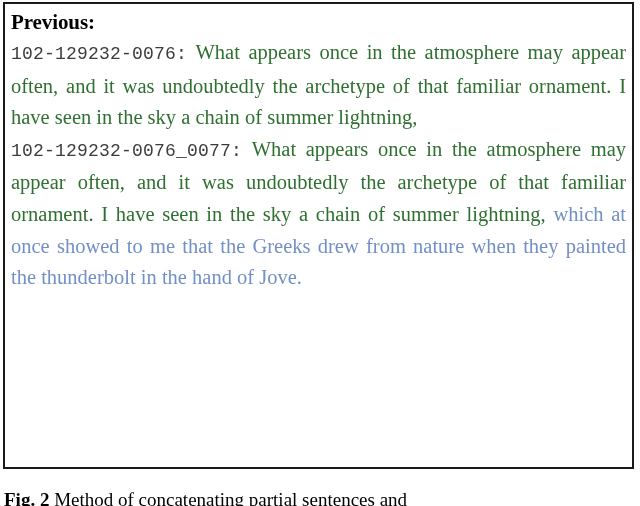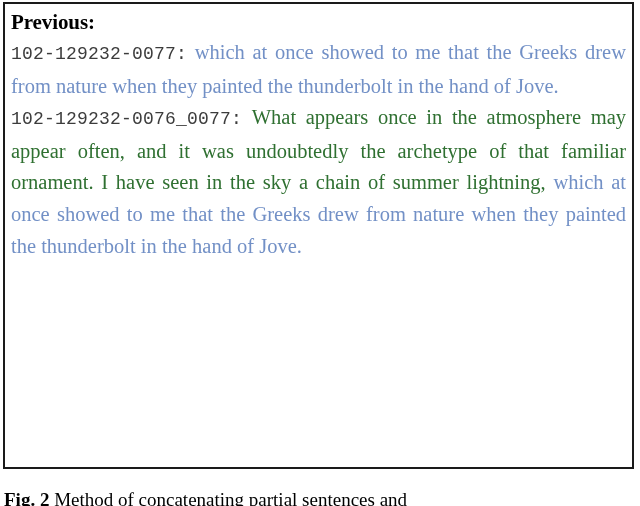--- a/index.html
+++ b/index.html
@@ -81,24 +81,24 @@
 </style>
 </head>
 <body>
 
 <div class="figure-wrap">
 
   <div class="example-box">
 
     <div class="section-heading">Previous:</div>
 
+    <p class="utt">
+      <span class="uid">102-129232-0076:</span><span>&nbsp;</span><span class="seg-green">What appears once in the atmosphere may appear often, and it was undoubtedly the archetype of that familiar ornament. I have seen in the sky a chain of summer lightning,</span>
+    </p>
 
-    <p class="utt">
-      <span class="uid">102-129232-0077:</span><span>&nbsp;</span><span class="seg-blue">which at once showed to me that the Greeks drew from nature when they painted the thunderbolt in the hand of Jove.</span>
-    </p>
 
 
     <p class="utt">
       <span class="uid">102-129232-0076_0077:</span><span>&nbsp;</span><span class="seg-green">What appears once in the atmosphere may appear often, and it was undoubtedly the archetype of that familiar ornament. I have seen in the sky a chain of summer lightning,</span><span class="seg-blue"> which at once showed to me that the Greeks drew from nature when they painted the thunderbolt in the hand of Jove.</span>
     </p>
 
   </div>
 
   <div class="caption">
     <b>Fig. 2</b>

